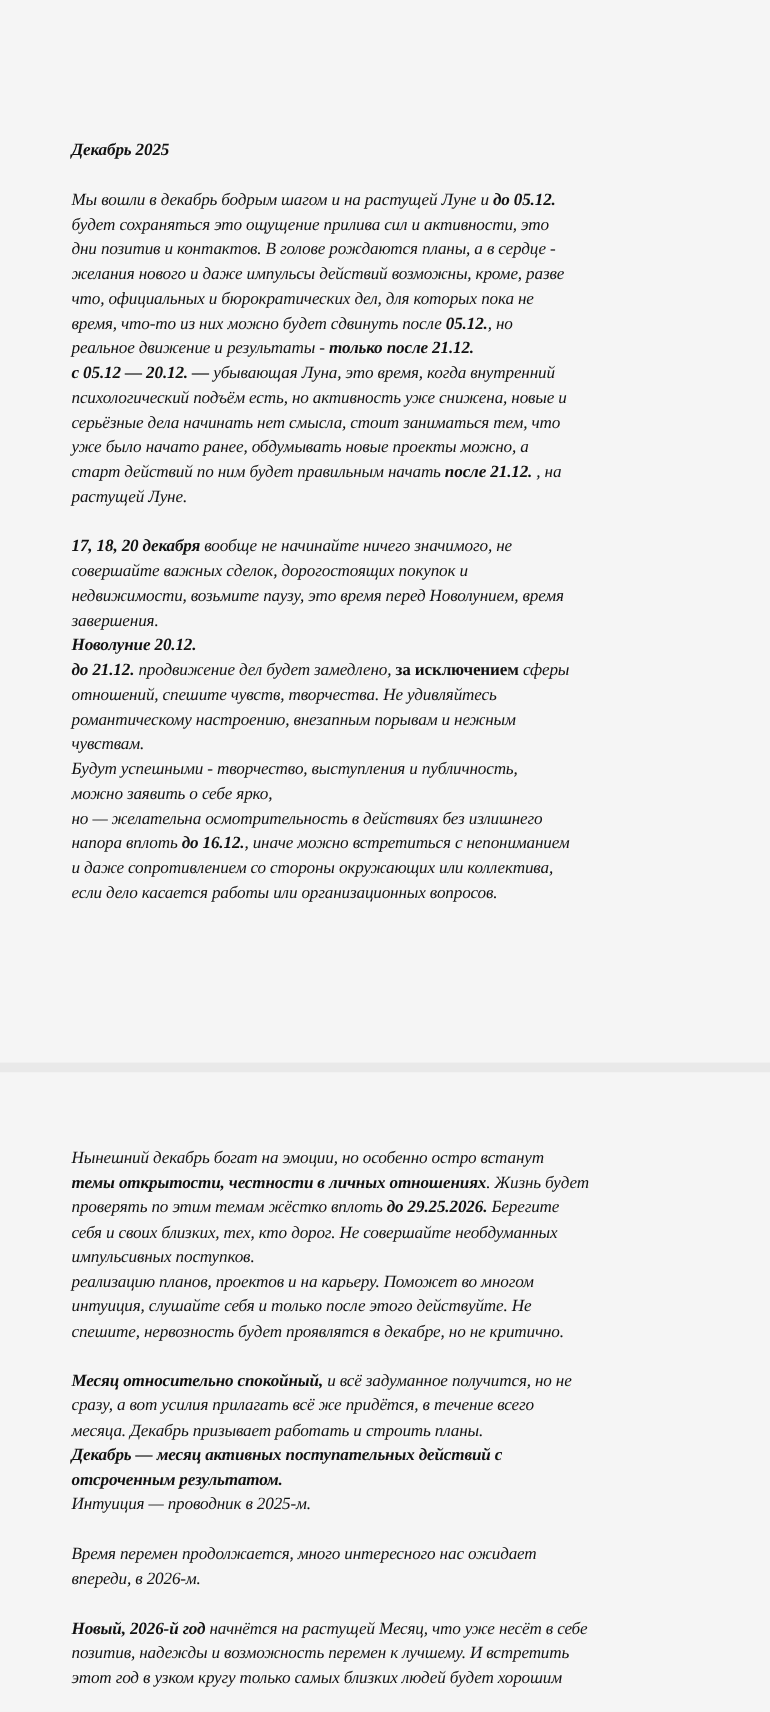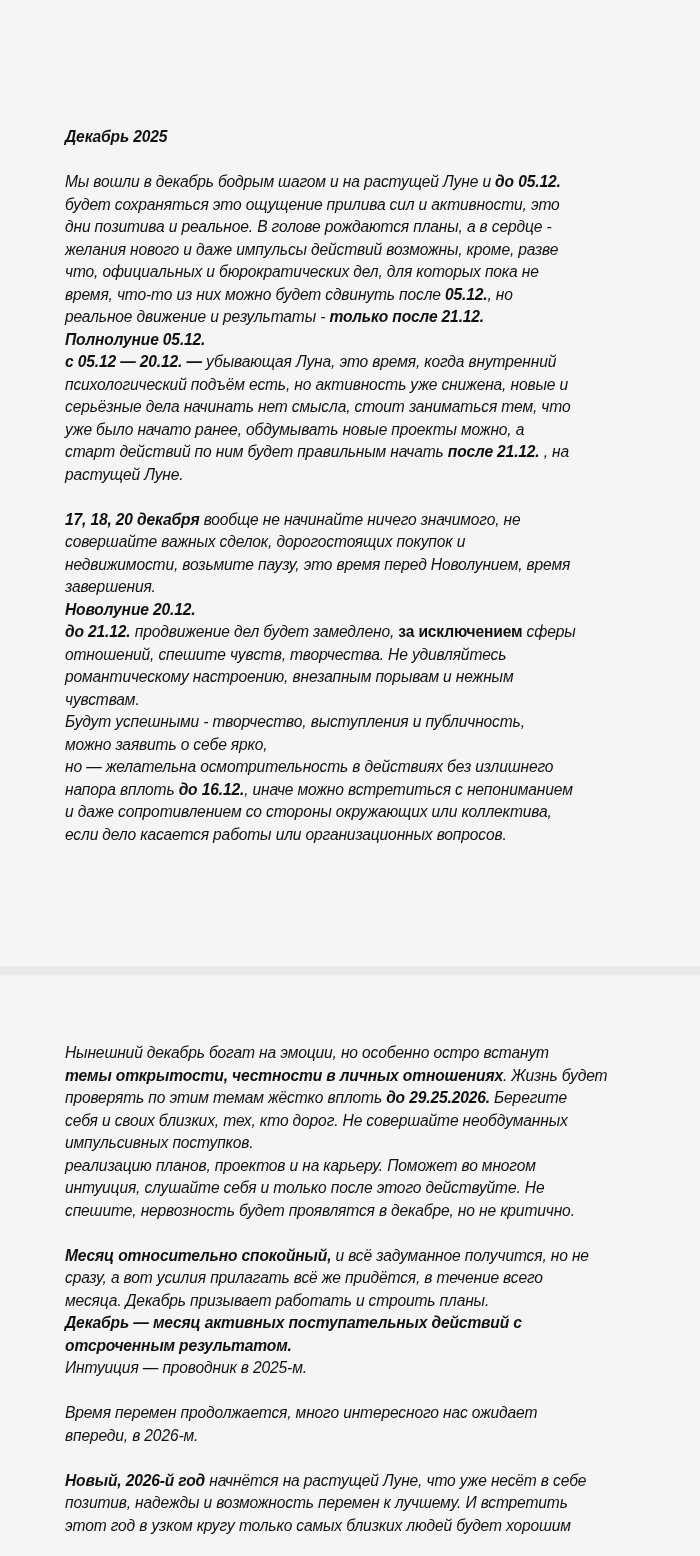--- a/index.html
+++ b/index.html
@@ -6,20 +6,21 @@
   body {
     width: 700px; height: 1556px; overflow: hidden;
     background: #f4f4f4;
     font-family: "Liberation Sans", sans-serif;
     color: #111;
     position: relative;
   }
   .page {
     position: absolute; left: 0; width: 700px;
     background: #f5f5f5;
+    font-family: Liberation Serif, serif;
   }
   .page1 { top: 0; height: 966px; }
   .separator { position: absolute; left: 0; top: 966px; width: 700px; height: 9px; background: #e9e9e9; }
   .page2 { top: 975px; height: 581px; }
   .text {
     position: absolute; left: 65px; width: 580px;
     font-size: 15.6px; line-height: 22.5px;
     font-style: italic; letter-spacing: -0.15px;
     white-space: nowrap;
   }
@@ -33,26 +34,25 @@
 </head>
 <body>
 
 <div class="page page1">
   <div class="text">
     <span class="ln"><b>Декабрь 2025</b></span>
     <span class="blank"></span>
     <div id="p1-body">
         <span class="ln"><span>Мы вошли в декабрь бодрым шагом и  на растущей Луне и </span><b> до  05.12.</b></span>
         <span class="ln"><span>будет  сохраняться это  ощущение прилива сил и активности, это</span></span>
-        <span class="ln"><span>дни  позитива и реальное. В голове рождаются планы, а в сердце -</span></span>
+        <span class="ln"><span>дни  позитив и контактов. В голове рождаются планы, а в сердце -</span></span>
         <span class="ln"><span>желания  нового и даже импульсы действий   возможны, кроме, разве</span></span>
         <span class="ln"><span>что,  официальных и бюрократических дел, для которых пока не</span></span>
         <span class="ln"><span>время, что-то из них можно будет сдвинуть после </span><b>05.12.</b><span>, но</span></span>
         <span class="ln"><span>реальное движение  и результаты  -  </span><b>только после 21.12.</b></span>
-        <span class="ln"><b>Полнолуние 05.12.</b></span>
         <span class="ln"><b>с 05.12 — 20.12. —</b><span> убывающая Луна, это время, когда внутренний</span></span>
         <span class="ln"><span>психологический подъём есть, но активность уже снижена, новые и</span></span>
         <span class="ln"><span>серьёзные дела начинать нет смысла, стоит заниматься тем, что</span></span>
         <span class="ln"><span>уже было начато ранее,  обдумывать новые проекты можно, а</span></span>
         <span class="ln"><span>старт  действий по ним будет правильным начать  </span><b>после 21.12.</b><span> , на</span></span>
         <span class="ln"><span>растущей Луне.</span></span>
         <span class="blank"></span>
         <span class="ln"><b>17, 18, 20 декабря</b><span> вообще не начинайте ничего значимого, не</span></span>
         <span class="ln"><span>совершайте  важных сделок, дорогостоящих  покупок и</span></span>
         <span class="ln"><span>недвижимости,  возьмите паузу, это время перед Новолунием, время</span></span>
@@ -89,18 +89,18 @@
         <span class="ln"><b>Месяц относительно спокойный,</b><span> и всё задуманное получится, но не</span></span>
         <span class="ln"><span>сразу, а вот усилия прилагать всё же придётся, в течение всего</span></span>
         <span class="ln"><span>месяца. Декабрь призывает работать и строить планы.</span></span>
         <span class="ln"><b>Декабрь — месяц активных поступательных действий с</b></span>
         <span class="ln"><b>отсроченным результатом.</b></span>
         <span class="ln"><span>Интуиция —  проводник в 2025-м.</span></span>
         <span class="blank"></span>
         <span class="ln"><span>Время перемен продолжается, много интересного нас ожидает</span></span>
         <span class="ln"><span>впереди,  в 2026-м.</span></span>
         <span class="blank"></span>
-        <span class="ln"><b>Новый, 2026-й год</b><span> начнётся  на растущей Луне, что уже несёт в себе</span></span>
+        <span class="ln"><b>Новый, 2026-й год</b><span> начнётся  на растущей Месяц, что уже несёт в себе</span></span>
         <span class="ln"><span>позитив, надежды и возможность перемен к лучшему. И встретить</span></span>
         <span class="ln"><span>этот год  в узком кругу только самых близких  людей будет хорошим</span></span>
       </div>
   </div>
 </div>
 
 </body></html>

